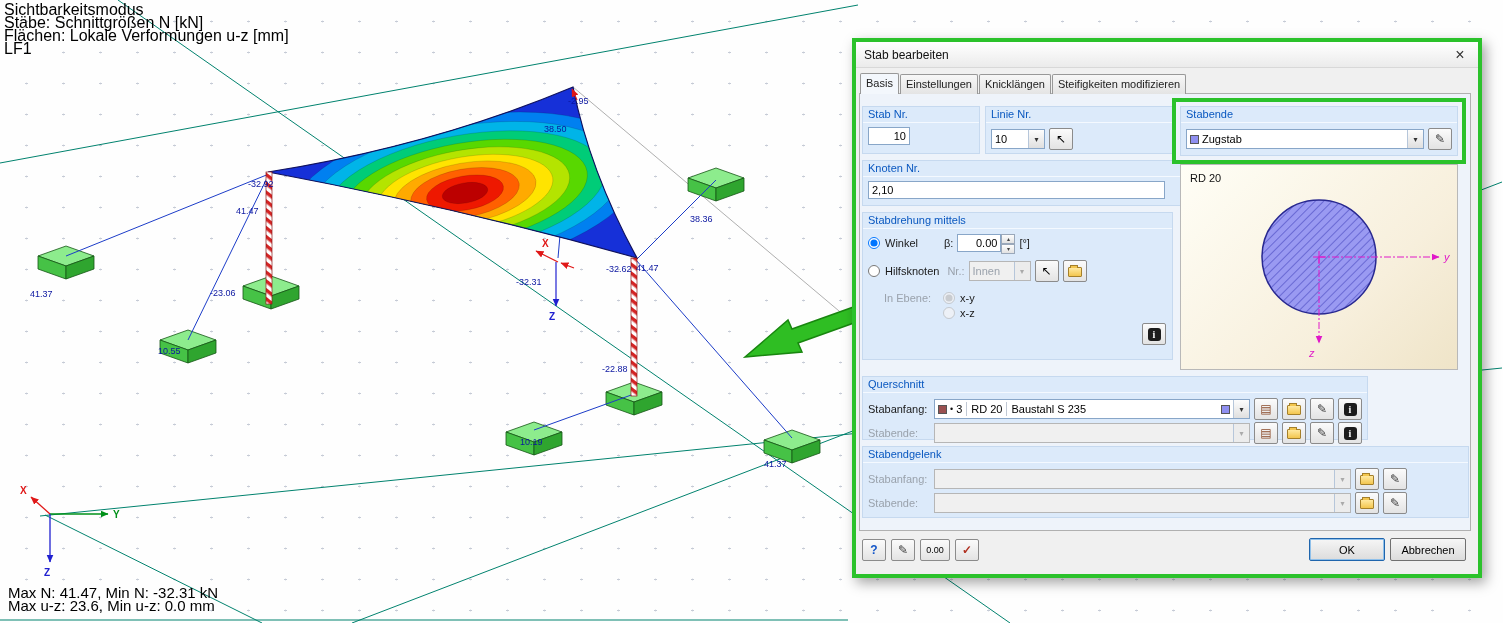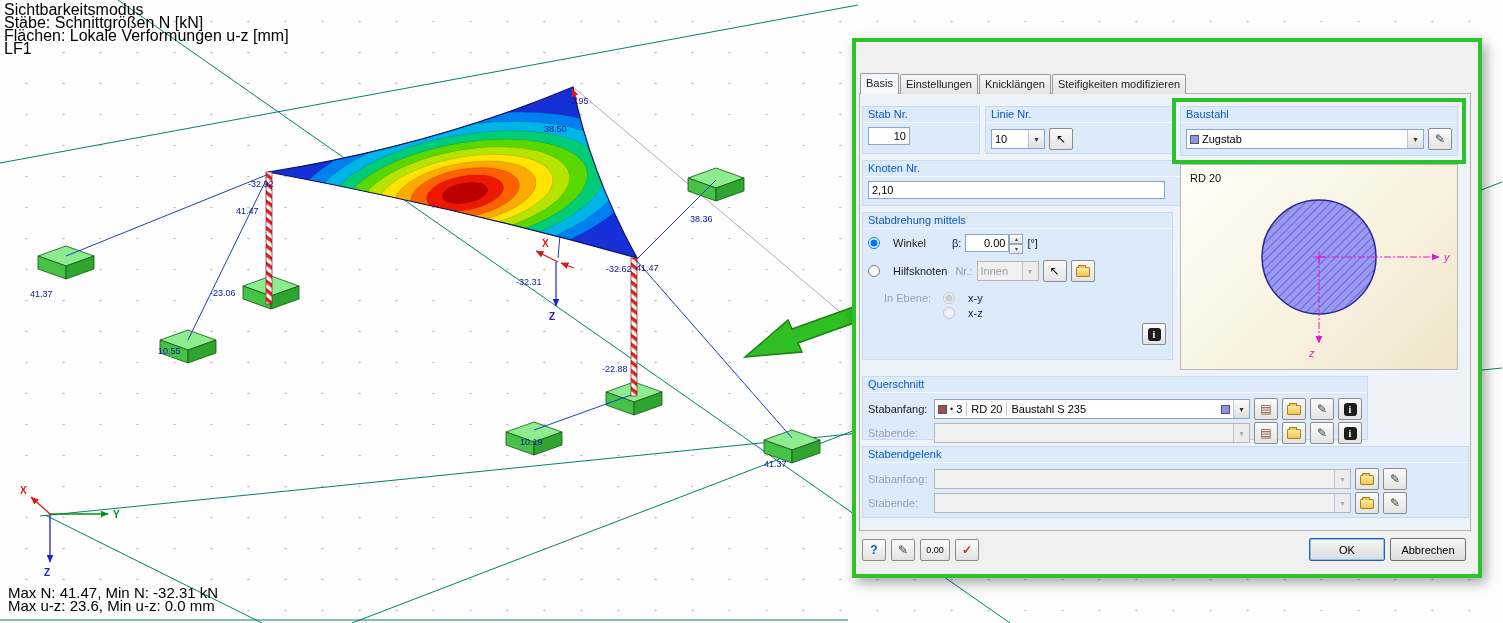--- a/index.html
+++ b/index.html
@@ -49,21 +49,21 @@
 .vsep{width:1px;align-self:stretch;background:#c0c8d4;margin:2px 1px;flex:none}
 .grow{flex:1}
 .spin{display:inline-flex}
 .spinbtns{display:inline-flex;flex-direction:column;width:14px;height:18px}
 .sb{flex:1;font-size:6px;line-height:8px;text-align:center;border:1px solid #9aa8ba;background:linear-gradient(#fdfdfd,#e2e2e2);color:#444;cursor:pointer}
 .icon-folder{display:inline-block;width:14px;height:10px;background:linear-gradient(#ffe9a0,#f3c64e);border:1px solid #a5802a;border-radius:1px;position:relative;margin-top:2px}
 .icon-folder::before{content:"";position:absolute;left:1px;top:-3px;width:6px;height:2px;background:#f3c64e;border:1px solid #a5802a;border-bottom:none}
 .icon-info{display:inline-block;width:13px;height:13px;background:#1c1c1c;color:#fff;border-radius:3px;font:bold 10px/13px "Liberation Serif",serif;text-align:center}
 .icon-lib{color:#8a4a2a}
 .icon-edit{color:#333;font-size:12px}
-.radio-line{display:inline-flex;align-items:center;gap:13px;font-size:11px;color:#1a1a1a;cursor:pointer}
+.radio-line{display:inline-flex;align-items:center;gap:5px;font-size:11px;color:#1a1a1a;cursor:pointer}
 .radio-line input{width:12px;height:12px;margin:0}
 .plane{display:flex;flex-direction:column;gap:3px;margin-left:8px}
 .infobtn{position:absolute;right:6px;bottom:6px}
 .preview{background:linear-gradient(135deg,#fffef6 0%,#f7efdc 65%,#efe4c8 100%);border:1px solid #b8b8b8;position:absolute;z-index:1}
 .pv-label{position:absolute;left:9px;top:7px;font-size:11px;color:#111}
 .hl{position:absolute;border:4px solid #2bc22b;z-index:6;pointer-events:none}
 .footer{position:absolute;left:6px;top:496px;width:604px;display:flex;align-items:center;gap:5px}
 .btn{height:23px;width:76px;border:1px solid #707070;background:linear-gradient(#f6f6f6,#dcdcdc);font-size:11px;border-radius:2px;cursor:pointer}
 .btn.ok{border:1px solid #1f65ad;box-shadow:inset 0 0 0 1px #8fc0ea;margin-left:auto}
 .units{font-size:9px;width:30px}
@@ -206,20 +206,24 @@
   <div class="flabel" style="left:210px;top:288px">-23.06</div>
   <div class="flabel" style="left:516px;top:277px">-32.31</div>
   <div class="flabel" style="left:606px;top:264px">-32.62</div>
   <div class="flabel" style="left:636px;top:263px">41.47</div>
   <div class="flabel" style="left:158px;top:346px">10.55</div>
   <div class="flabel" style="left:602px;top:364px">-22.88</div>
   <div class="flabel" style="left:520px;top:437px">10.19</div>
   <div class="flabel" style="left:764px;top:459px">41.37</div>
 
   <div class="dialog">
+    <div class="titlebar">
+      <span class="title">Stab bearbeiten</span>
+      <span class="close">×</span>
+    </div>
 
     <div class="tabstrip">
       <span class="tab active">Basis</span>
       <span class="tab">Einstellungen</span>
       <span class="tab">Knicklängen</span>
       <span class="tab">Steifigkeiten modifizieren</span>
     </div>
 
     <div class="content"></div>
 
@@ -237,21 +241,21 @@
           <span class="cv">10</span>
           <span class="ca">▾</span>
         </div>
         <button class="sq">
             <span>↖</span>
           </button>
       </div>
     </div>
 
     <div class="grp g-stabtyp">
-      <div class="grp-t">Baustahl</div>
+      <div class="grp-t">Stabende</div>
       <div class="grp-b row">
         <div class="combo" style="flex:1">
           <span class="swatch violet"></span>
           <span class="cv">Zugstab</span>
           <span class="ca">▾</span>
         </div>
         <button class="sq">
             <span class="icon-edit">✎</span>
           </button>
       </div>

